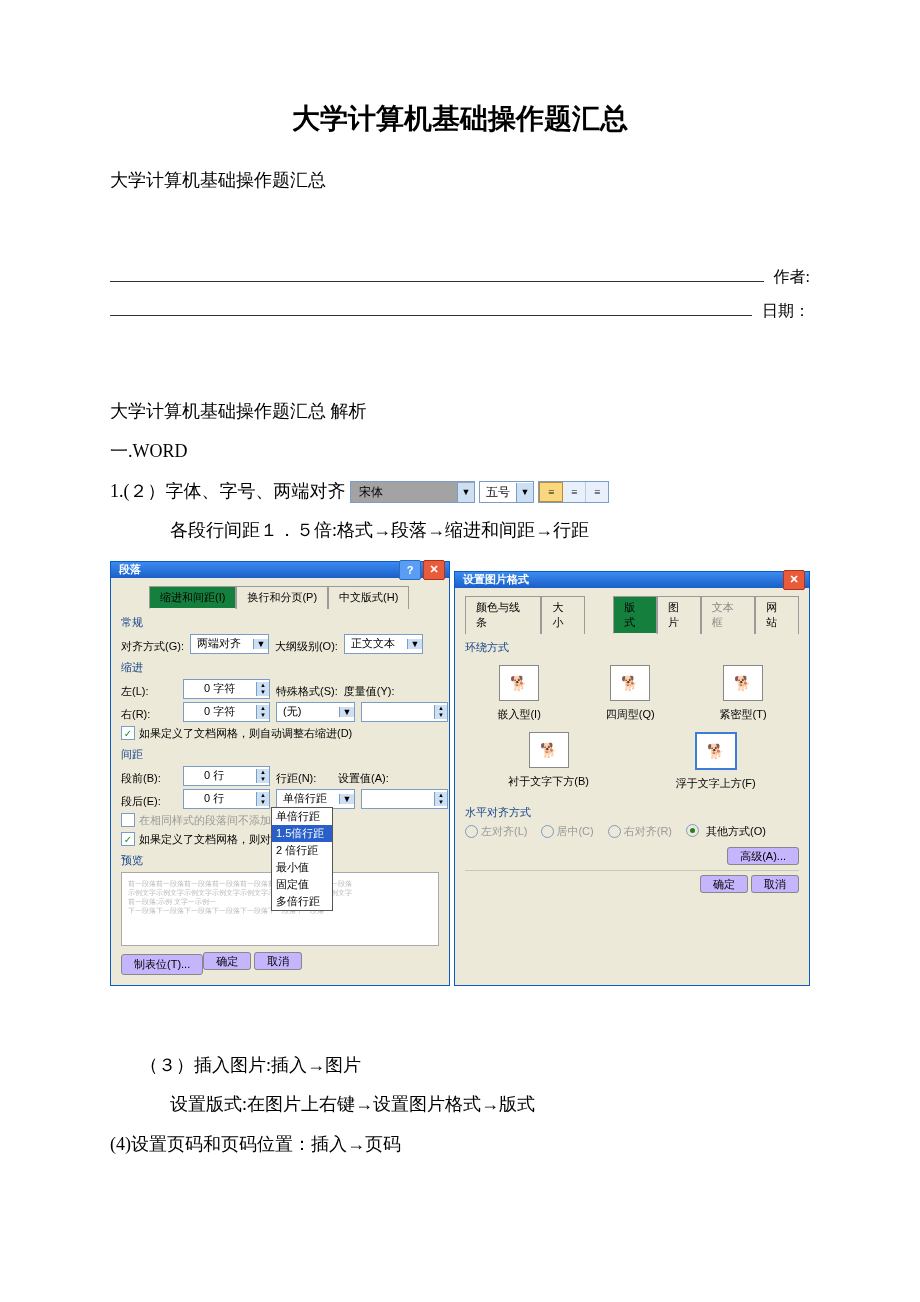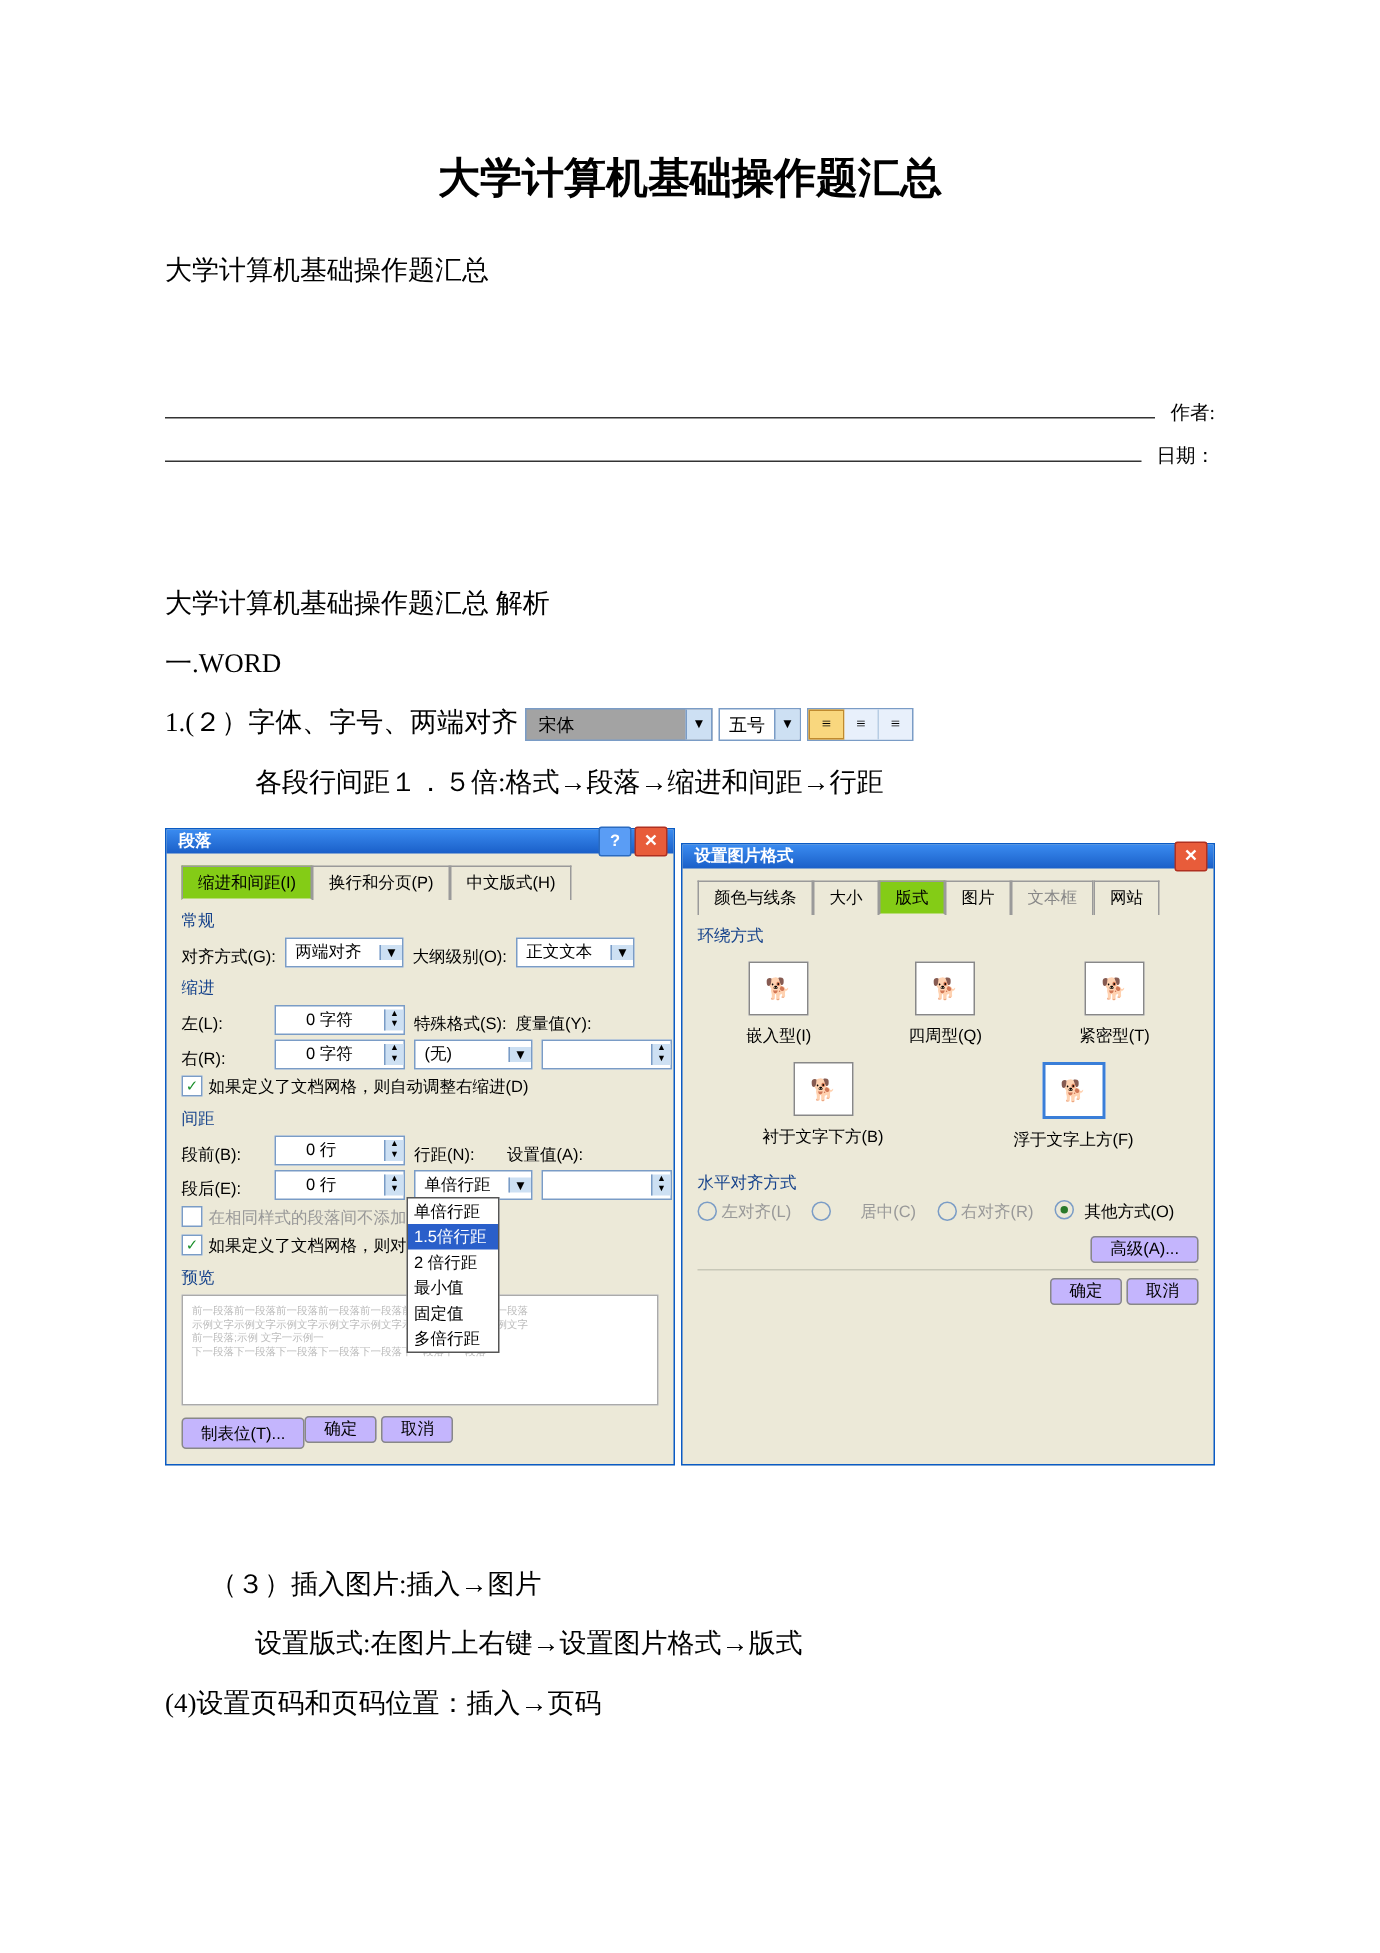--- a/index.html
+++ b/index.html
@@ -17,21 +17,21 @@
   text-align: center;
   font-size: 28px;
   font-weight: bold;
   margin-bottom: 30px;
 }
 .subtitle {
   font-size: 18px;
   margin-bottom: 70px;
 }
 .meta-line {
-  font-size: 13px;
+  font-size: 16px;
   margin-bottom: 8px;
   display: flex;
   align-items: baseline;
 }
 .meta-line .underline {
   border-bottom: 1px solid #333;
   flex: 1;
   margin-right: 10px;
   height: 1.2em;
 }
@@ -177,23 +177,24 @@
 .tab {
   padding: 3px 10px;
   border: 1px solid #9a9a9a;
   border-bottom: none;
   background: #ece9d8;
   margin-right: 0;
   font-size: 11px;
   position: relative;
 }
 .tab.active {
-  background: #84cc16;
+  background: #15803d;
   border-bottom: 1px solid #ece9d8;
   z-index: 2;
+  margin-left: 28px;
 }
 .tab.inactive {
   color: #888;
 }
 .group-label {
   color: #15428b;
   font-size: 11px;
   margin: 6px 0 4px 0;
 }
 .field-row {
@@ -528,21 +529,21 @@
             <span>浮于文字上方(F)</span>
           </div>
         </div>
 
         <div class="group-label">水平对齐方式</div>
         <div class="radio-row">
           <span style="display:inline-flex;align-items:center;gap:3px;color:#999">
             <span class="radio"></span>
             <span>左对齐(L)</span>
           </span>
-          <span style="display:inline-flex;align-items:center;gap:19px;color:#999">
+          <span style="display:inline-flex;align-items:center;gap:2px;color:#999">
             <span class="radio"></span>
             <span>居中(C)</span>
           </span>
           <span style="display:inline-flex;align-items:center;gap:3px;color:#999">
             <span class="radio"></span>
             <span>右对齐(R)</span>
           </span>
           <span style="display:inline-flex;align-items:flex-start;gap:7px">
             <span class="radio sel"></span>
             <span>其他方式(O)</span>

